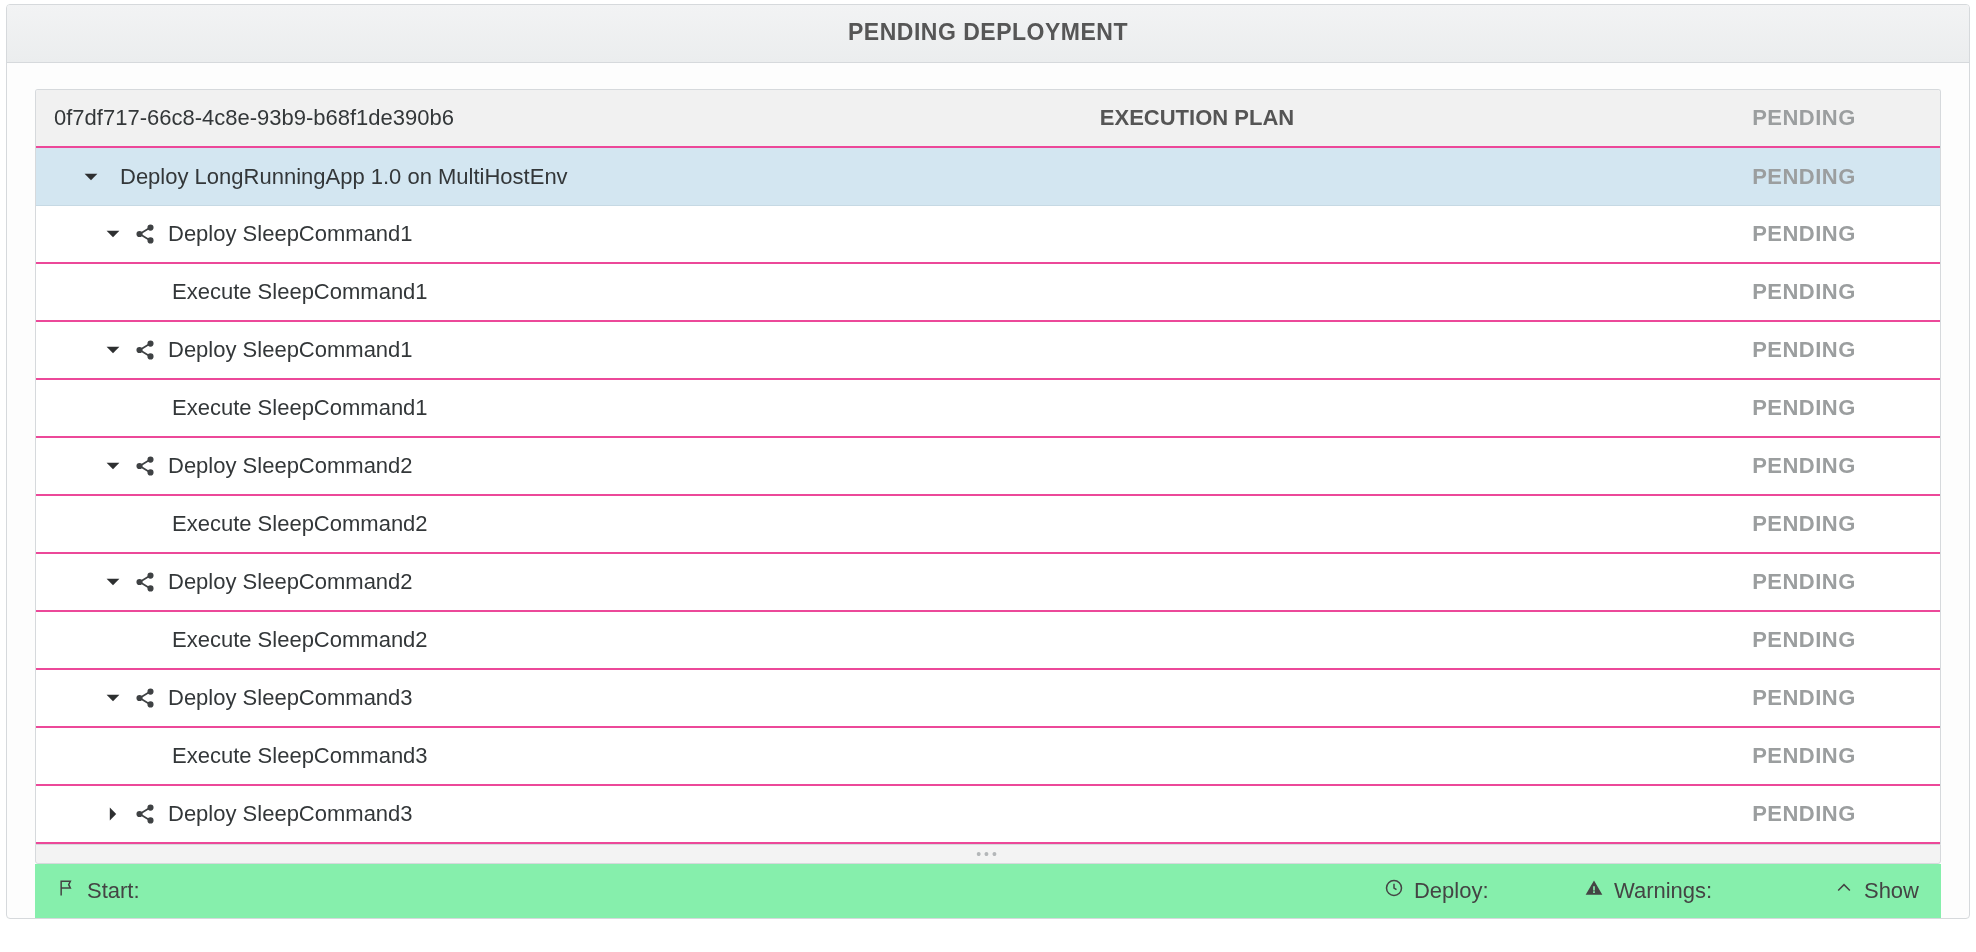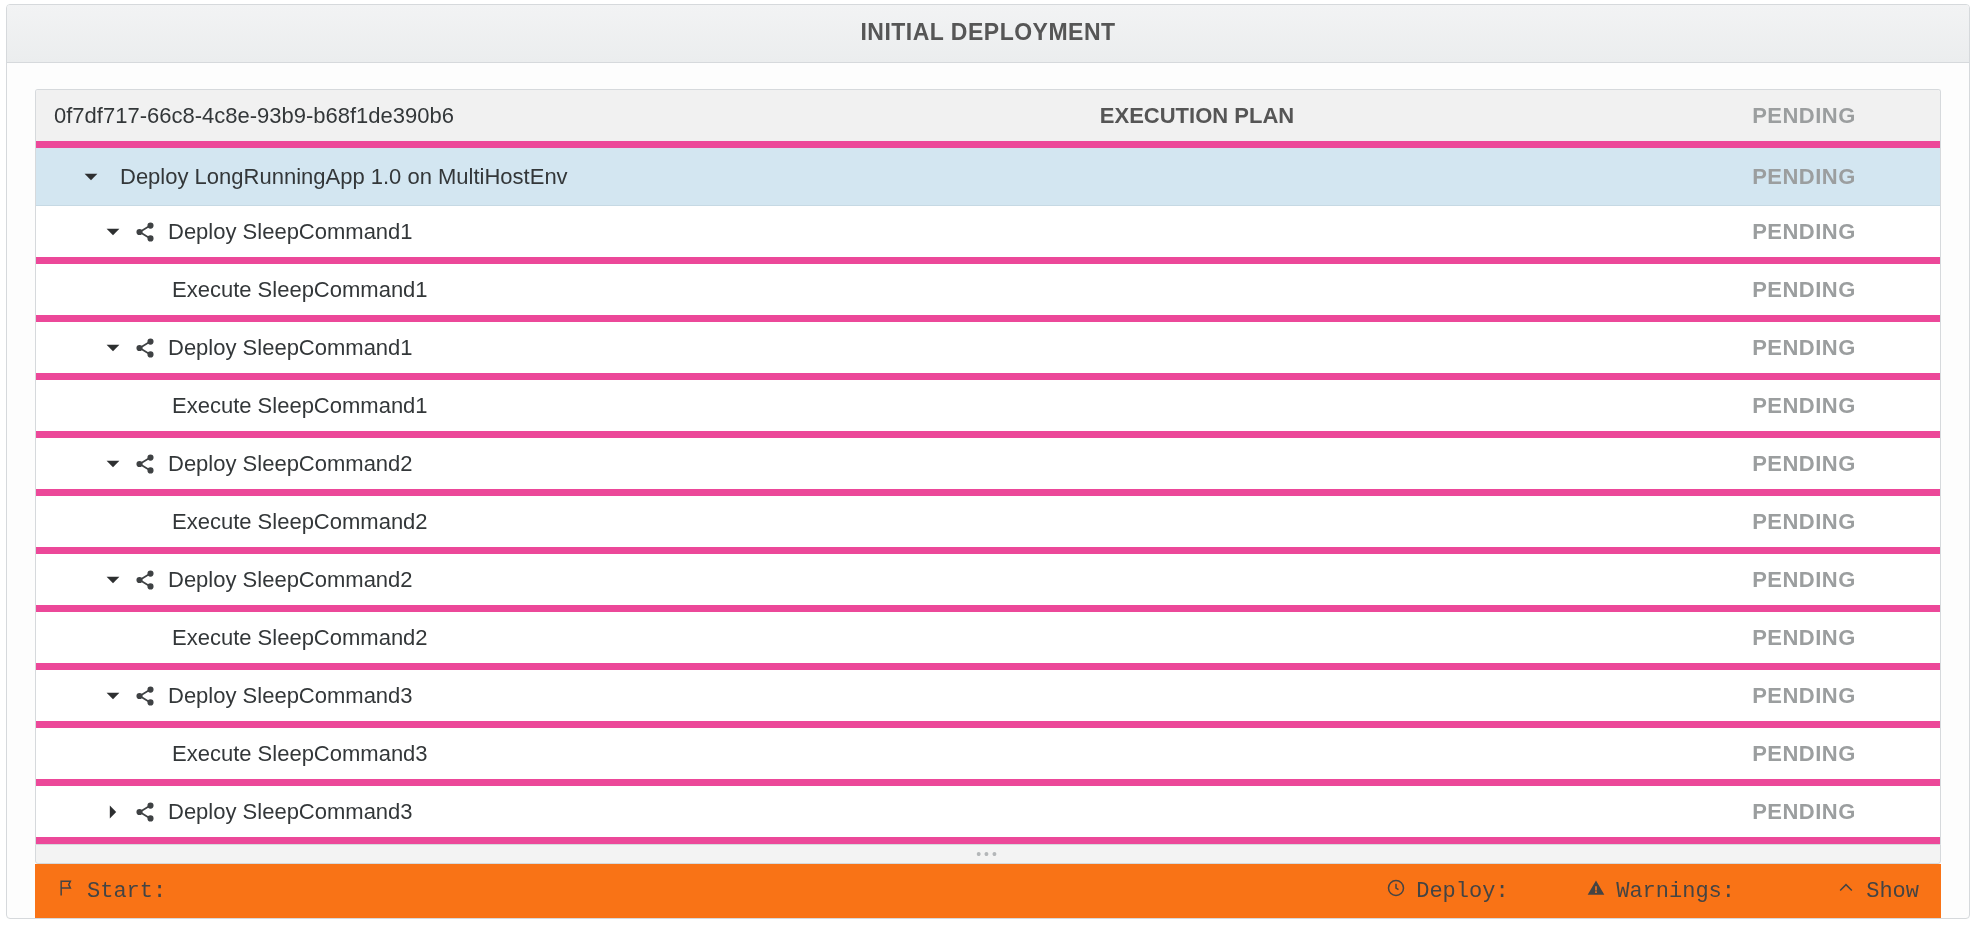--- a/index.html
+++ b/index.html
@@ -49,21 +49,21 @@
     background:#fff;
     border-radius:3px 3px 0 0;
     overflow:hidden;
   }
 
   .plan-row{
     display:flex;
     align-items:center;
     height:58px;
     padding:0 26px 0 14px;
-    border-bottom:7px solid #ec4899;
+    border-bottom:2px solid #ec4899;
   }
   .plan-header-row{
     background:var(--bg-plan-hdr);
   }
   .plan-row.active{
     background:var(--bg-row-active);
     border-bottom:1px solid #c6d9e4;
     padding-left:34px;
   }
 
@@ -94,38 +94,37 @@
     letter-spacing:3px;
     font-size:14px;
   }
 
   
   .status-bar{
     display:flex;
     align-items:center;
     height:54px;
     padding:0 22px;
-    background:#f97316;
+    background:#86efac;
     color:#444;
-    font-family:Liberation Mono, monospace;
   }
   .status-item{display:flex;align-items:center;gap:10px;}
   .spacer-flex{flex:1;}
   .status-bar svg{width:20px;height:20px;}
 
   .caret svg{width:16px;height:16px;}
   .share-icon svg{width:22px;height:22px;}
 
 </style>
 </head>
 <body>
 
 <div class="panel">
 
-  <div class="panel-header">INITIAL DEPLOYMENT</div>
+  <div class="panel-header">PENDING DEPLOYMENT</div>
 
   <div class="panel-body">
 
     <div class="plan">
 
       <div class="plan-row plan-header-row">
         <div class="cell-left">
           <span class="indent-spacer" style="width:4px"></span>
           <span>0f7df717-66c8-4c8e-93b9-b68f1de390b6</span>
         </div>

